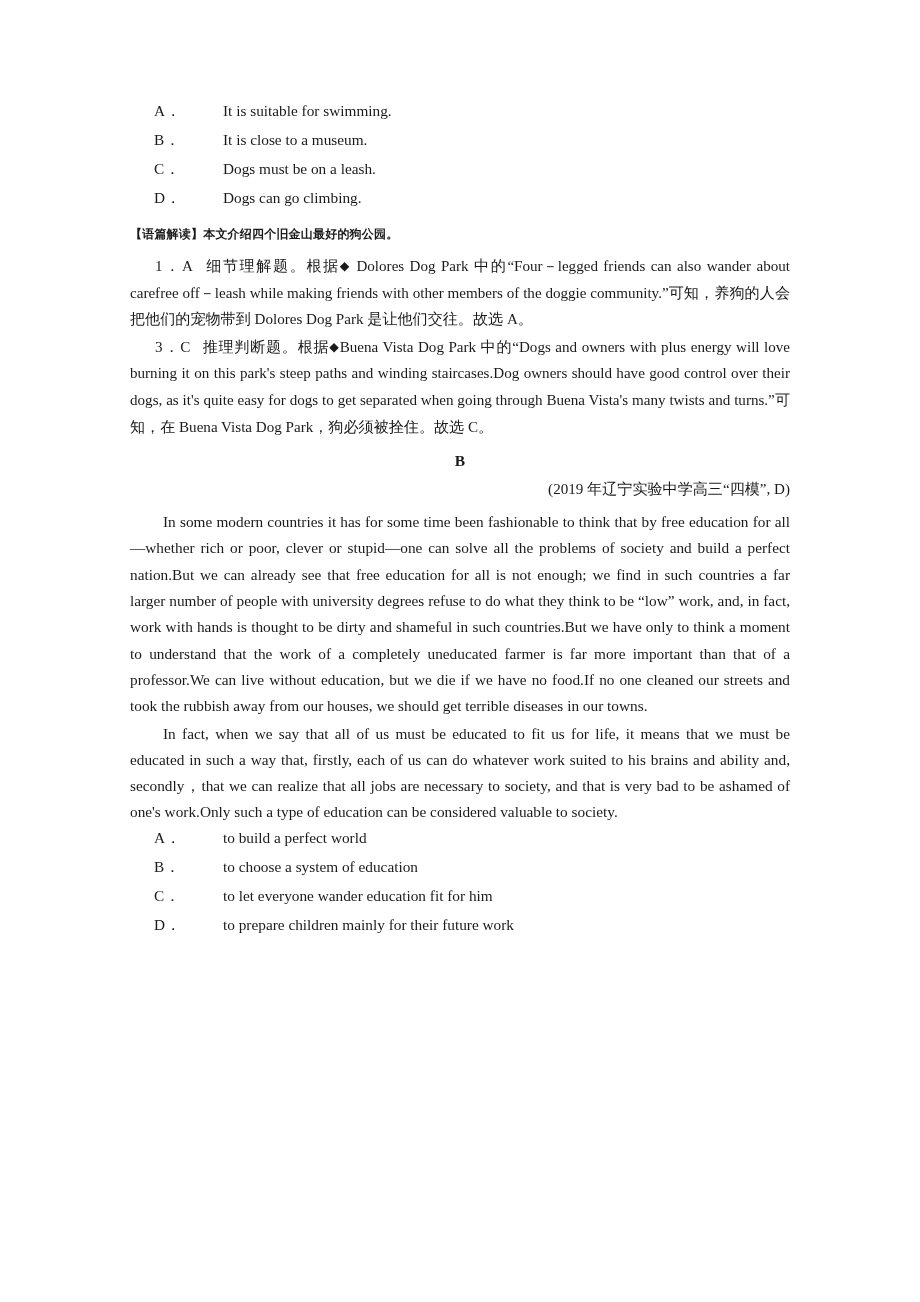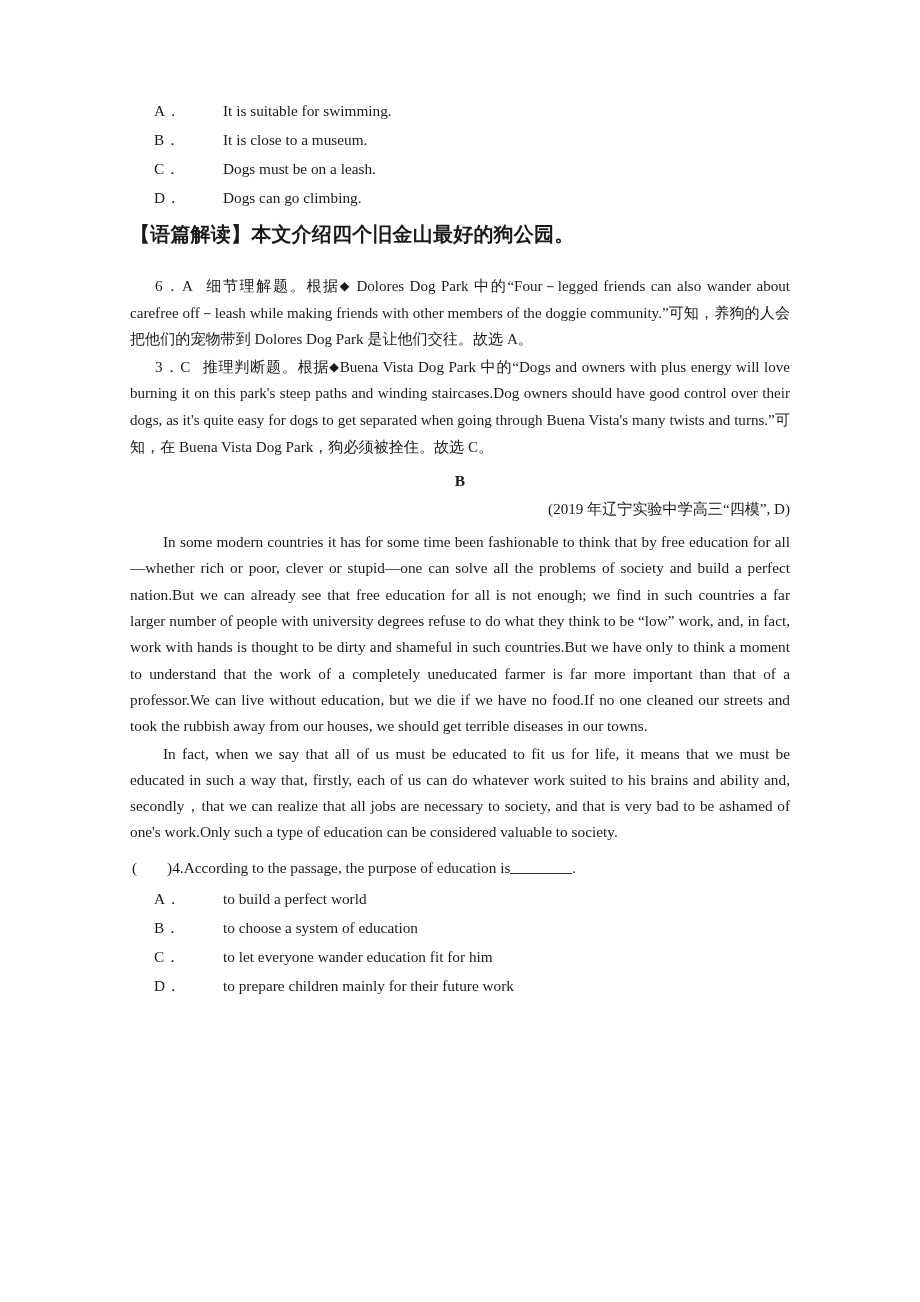--- a/index.html
+++ b/index.html
@@ -45,23 +45,23 @@
     letter-spacing: 0.5px;
   }
   .opt-text {
     flex: 1 1 auto;
     margin-left: 42px;
   }
 
   
   .lead-note {
     font-weight: bold;
-    font-size: 20px;
+    font-size: 12px;
     line-height: 26px;
-    margin: 12px 0 26px 0;
+    margin: 12px 0 6px 0;
     padding-left: 0px;
     letter-spacing: 0.2px;
   }
 
   
   .expl {
     font-size: 15.1px;
     line-height: 26.6px;
     text-align: justify;
     text-justify: inter-word;
@@ -146,33 +146,32 @@
       </div>
       <div class="opt-row">
         <span class="opt-letter">D．</span>
         <span class="opt-text">Dogs can go climbing.</span>
       </div>
     </div>
 
     <div class="lead-note">【语篇解读】本文介绍四个旧金山最好的狗公园。</div>
 
     <div>
-      <p class="expl"><span class="num">6．A</span><span class="gap"></span><span>细节理解题。根据</span><span class="dia">◆</span><span> Dolores Dog Park 中的“Four－legged friends can also wander about carefree off－leash while making friends with other members of the doggie community.”可知，养狗的人会把他们的宠物带到 Dolores Dog Park 是让他们交往。故选 A。</span></p>
+      <p class="expl"><span class="num">1．A</span><span class="gap"></span><span>细节理解题。根据</span><span class="dia">◆</span><span> Dolores Dog Park 中的“Four－legged friends can also wander about carefree off－leash while making friends with other members of the doggie community.”可知，养狗的人会把他们的宠物带到 Dolores Dog Park 是让他们交往。故选 A。</span></p>
 
 
       <p class="expl"><span class="num">3．C</span><span class="gap"></span><span>推理判断题。根据</span><span class="dia">◆</span><span>Buena Vista Dog Park 中的“Dogs and owners with plus energy will love burning it on this park's steep paths and winding staircases.Dog owners should have good control over their dogs, as it's quite easy for dogs to get separated when going through Buena Vista's many twists and turns.”可知，在 Buena Vista Dog Park，狗必须被拴住。故选 C。</span></p>
     </div>
 
     <div class="sec-letter">B</div>
     <div class="sec-source">(2019 年辽宁实验中学高三“四模”, D)</div>
 
     <p class="para">In some modern countries it has for some time been fashionable to think that by free education for all—whether rich or poor, clever or stupid—one can solve all the problems of society and build a perfect nation.But we can already see that free education for all is not enough; we find in such countries a far larger number of people with university degrees refuse to do what they think to be “low” work, and, in fact, work with hands is thought to be dirty and shameful in such countries.But we have only to think a moment to understand that the work of a completely uneducated farmer is far more important than that of a professor.We can live without education, but we die if we have no food.If no one cleaned our streets and took the rubbish away from our houses, we should get terrible diseases in our towns.</p>
     <p class="para">In fact, when we say that all of us must be educated to fit us for life, it means that we must be educated in such a way that, firstly, each of us can do whatever work suited to his brains and ability and, secondly，that we can realize that all jobs are necessary to society, and that is very bad to be ashamed of one's work.Only such a type of education can be considered valuable to society.</p>
 
-    <div class="qline"><span>(</span><span class="paren-gap"></span><span>)</span><span>4.According to the passage, the purpose of education is</span><span class="blank"></span><span>.</span></div>
 
     <div>
       <div class="opt-row">
         <span class="opt-letter">A．</span>
         <span class="opt-text">to build a perfect world</span>
       </div>
       <div class="opt-row">
         <span class="opt-letter">B．</span>
         <span class="opt-text">to choose a system of education</span>
       </div>

